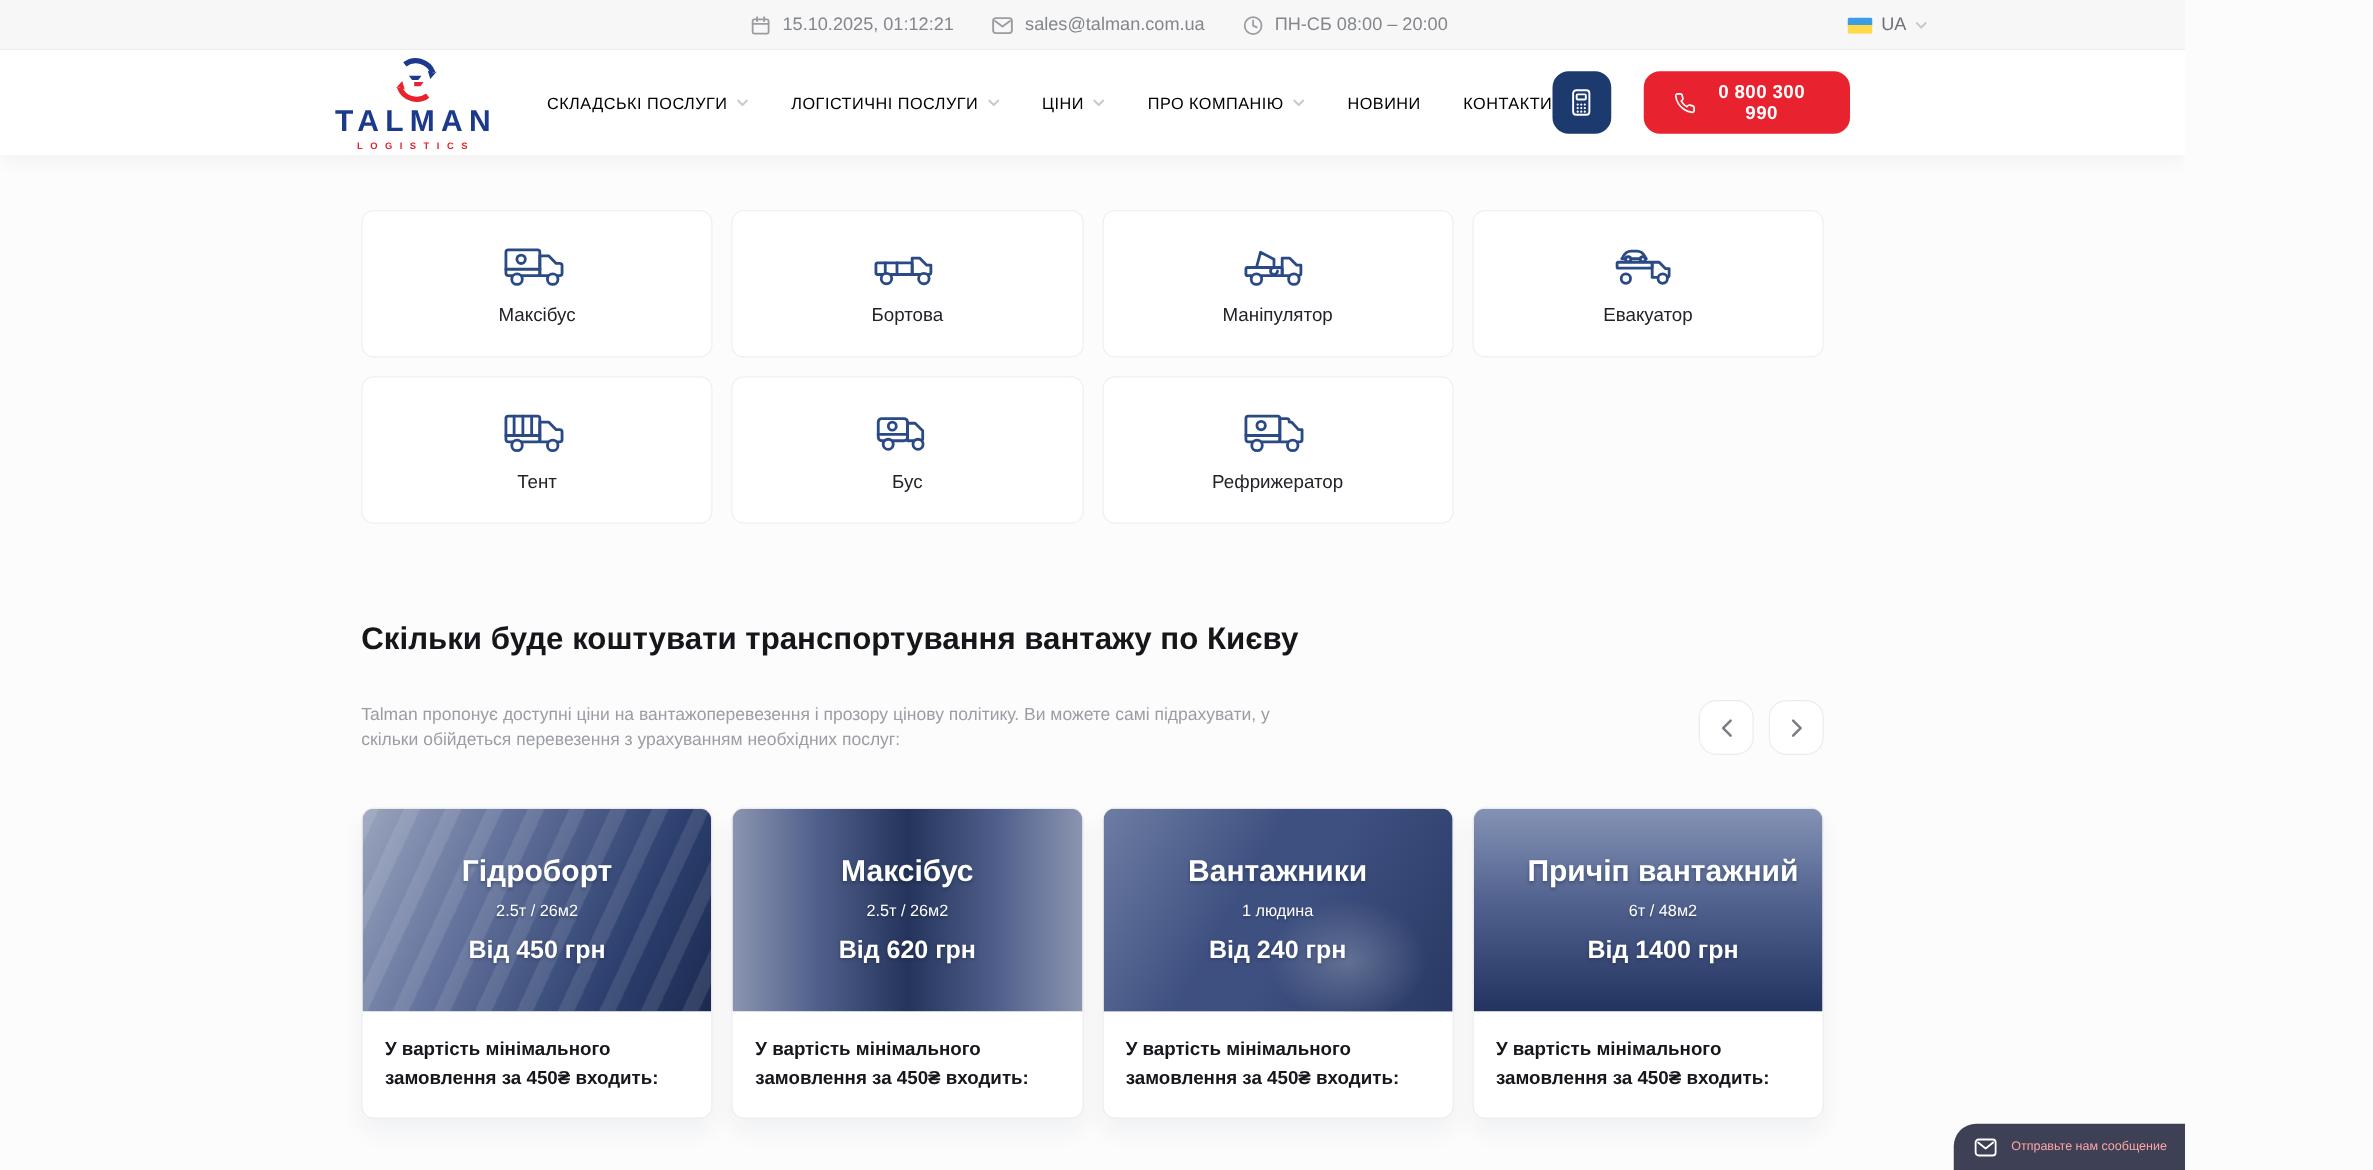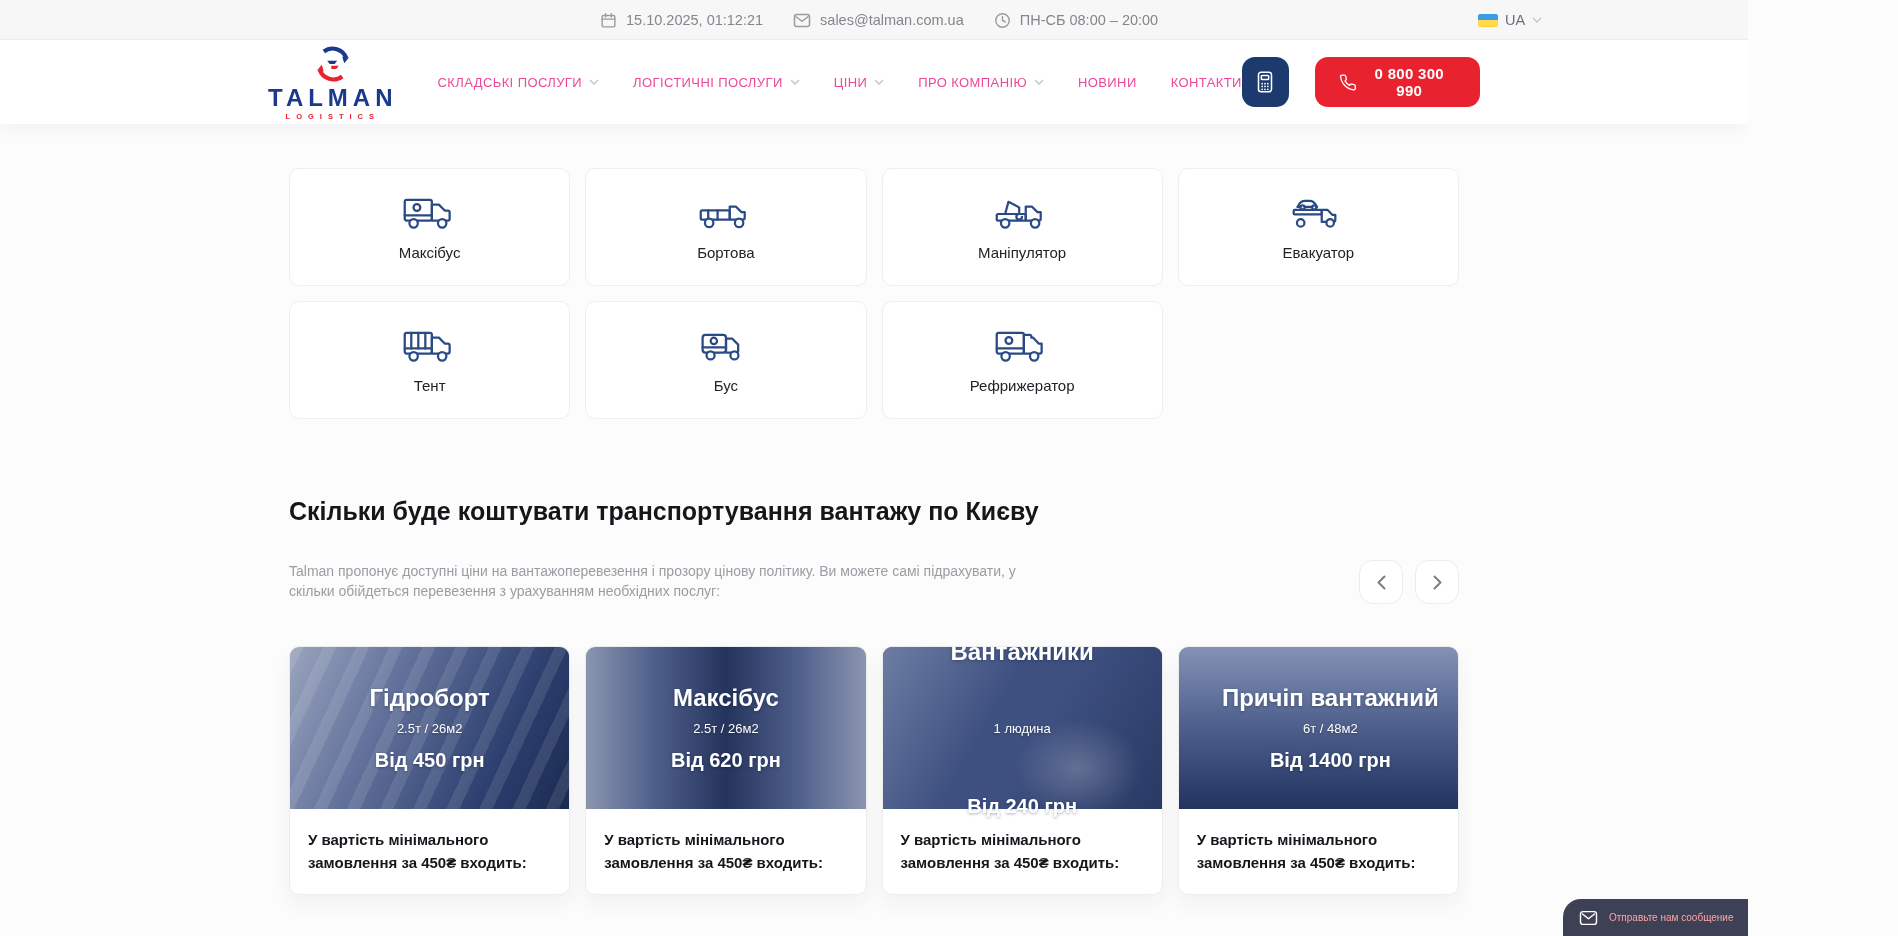--- a/index.html
+++ b/index.html
@@ -19,21 +19,21 @@
   .flag i { display:block; flex:1; }
   .flag .b { background:#3c9ce8; } .flag .y { background:#ffd948; }
 
   
   .header { position:relative; height:84px; background:#ffffff; box-shadow:0 6px 14px rgba(20,30,60,.04); }
   .header-inner { width:1212px; margin:0 auto; height:84px; display:flex; align-items:center; }
   .logo { display:flex; flex-direction:column; align-items:center; line-height:1; cursor:pointer; margin-right:40px; }
   .logo-name { font-size:24px; font-weight:700; color:#1c3a8c; letter-spacing:5px; margin-top:2px; }
   .logo-tag  { font-size:7.5px; font-weight:700; color:#e8222e; letter-spacing:6px; margin-top:3px; }
   .menu { display:flex; align-items:center; gap:34px; }
-  .menu-item { display:flex; align-items:center; gap:7px; font-size:13px; color:#ec4899; letter-spacing:.4px;
+  .menu-item { display:flex; align-items:center; gap:7px; font-size:13px; color:#000000; letter-spacing:.4px;
                cursor:pointer; white-space:nowrap; }
   .hdr-actions { margin-left:auto; display:flex; align-items:center; gap:26px; }
   .calc-btn { width:50px; height:50px; border:none; border-radius:13px; background:#1d3a6e; display:flex;
               align-items:center; justify-content:center; cursor:pointer; }
   .phone-btn { height:50px; border:none; border-radius:13px; background:#e8222e; color:#fff; display:flex;
                align-items:center; gap:6px; padding:0 24px; font-size:15px; font-weight:700;
                font-family:"Liberation Sans", sans-serif; cursor:pointer; letter-spacing:.3px; }
 
   
   .container { width:1170px; margin:0 auto; }
@@ -56,21 +56,21 @@
   .price-card { background:#fff; border:1px solid #ededed; border-radius:10px; overflow:hidden;
                 box-shadow:0 10px 20px rgba(25,35,70,.05); }
   .price-img { height:162px; display:flex; flex-direction:column; align-items:center; justify-content:center;
                color:#fff; text-align:center; }
   .ph1 { background:
           repeating-linear-gradient(115deg, rgba(255,255,255,.10) 0 12px, rgba(255,255,255,0) 12px 30px),
           linear-gradient(115deg,#9aa4bd 0%,#66759e 32%,#2c3f6e 74%,#1b2a50 100%); }
   .ph2 { background:linear-gradient(90deg,#8b95b0 0%,#50608c 24%,#25345c 50%,#50608c 76%,#8b95b0 100%); }
   .ph3 { background:
           radial-gradient(90px 70px at 70% 75%, rgba(255,255,255,.22), rgba(255,255,255,0) 70%),
-          linear-gradient(120deg,#6d7da3 0%,#41538311 40%,#3e5080 55%,#283964 100%), #3e5080; gap: 46px; }
+          linear-gradient(120deg,#6d7da3 0%,#41538311 40%,#3e5080 55%,#283964 100%), #3e5080; }
   .ph4 { background:linear-gradient(180deg,#8392b4 0%,#51628f 46%,#233360 100%);padding-left:24px; }
   .pc-title { font-size:24px; font-weight:700; text-shadow:0 1px 3px rgba(10,20,40,.35); }
   .pc-spec  { font-size:13px; margin-top:9px; text-shadow:0 1px 2px rgba(10,20,40,.35); }
   .pc-price { font-size:20px; font-weight:700; margin-top:13px; text-shadow:0 1px 3px rgba(10,20,40,.35); }
   .pc-body { padding:20px 18px; }
   .pc-note { font-size:15px; font-weight:700; color:#15171c; line-height:1.5; }
 
   
   .callback-halo { position:absolute; left:1786px; top:690px; width:106px; height:106px; border-radius:50%;
                    background:#f5f6f8; box-shadow:0 8px 22px rgba(0,0,0,.07); }

